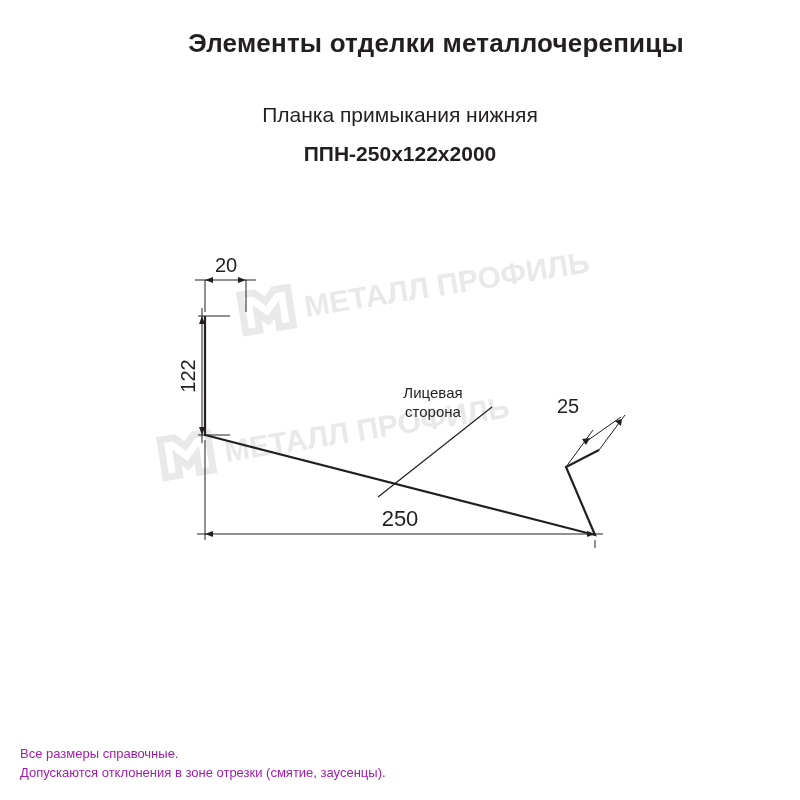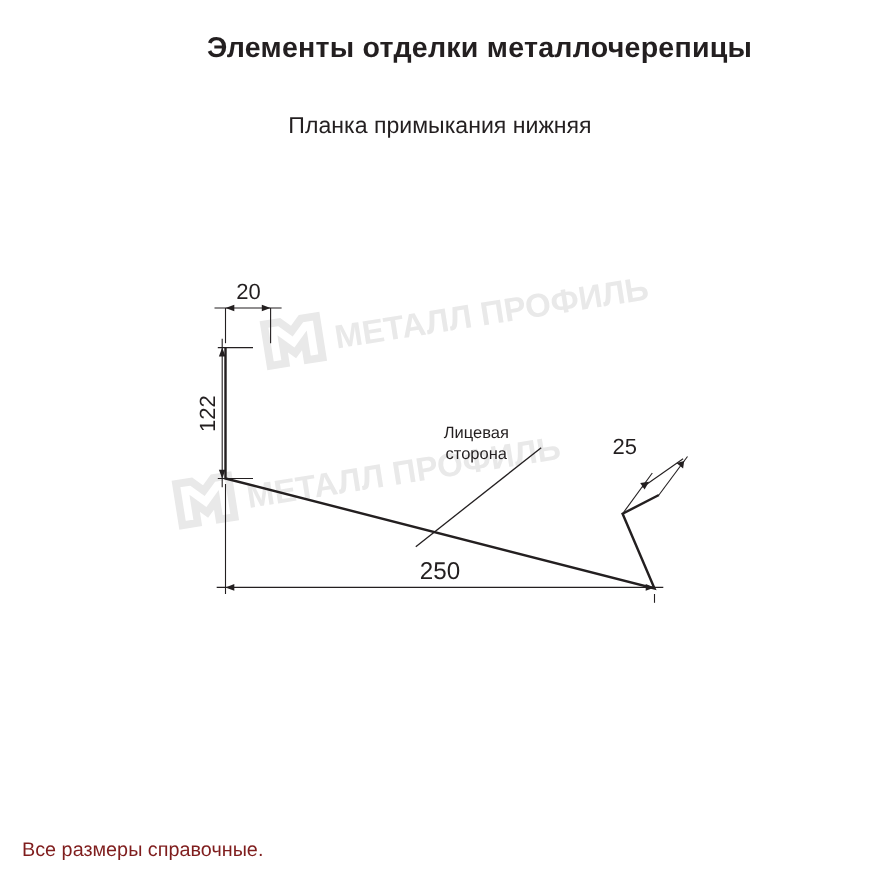--- a/index.html
+++ b/index.html
@@ -61,23 +61,23 @@
     top: 200px;
     left: 0;
     width: 800px;
     height: 430px;
     pointer-events: none;
   }
   .footer {
     position: absolute;
     left: 20px;
     bottom: 18px;
-    font-size: 18px;
+    font-size: 13px;
     line-height: 19px;
-    color: #7f1d1d;
+    color: #a21caf;
   }
   .footer div {
     white-space: nowrap;
   }
   svg text {
     font-family: "Liberation Sans", sans-serif;
     fill: #231f20;
   }
   .wm text {
     font-family: "Liberation Sans", sans-serif;
@@ -85,20 +85,21 @@
     fill: #e9e9e9;
   }
 </style>
 </head>
 <body>
 
 <div class="page">
 
   <div class="title">Элементы отделки металлочерепицы</div>
   <div class="subtitle">Планка примыкания нижняя</div>
+  <div class="code">ППН-250х122х2000</div>
 
   <div class="watermarks">
     <svg width="800" height="430" viewBox="0 0 800 430" class="wm">
       <g transform="translate(240,95) rotate(-9)">
         <path d="M0,0 L0,38 L14,38 L14,20 L24,30 L34,20 L34,38 L48,38 L48,0 L34,0 L24,10 L14,0 Z" fill="none" stroke="#e9e9e9" stroke-width="7"></path>
         <text x="62" y="32" font-size="30">МЕТАЛЛ ПРОФИЛЬ</text>
       </g>
       <g transform="translate(160,240) rotate(-9)">
         <path d="M0,0 L0,38 L14,38 L14,20 L24,30 L34,20 L34,38 L48,38 L48,0 L34,0 L24,10 L14,0 Z" fill="none" stroke="#e9e9e9" stroke-width="7"></path>
         <text x="62" y="32" font-size="30">МЕТАЛЛ ПРОФИЛЬ</text>
@@ -153,15 +154,16 @@
         <line x1="378" y1="297" x2="492" y2="207"></line>
       </g>
       <text x="433" y="198" font-size="15" text-anchor="middle">Лицевая</text>
       <text x="433" y="217" font-size="15" text-anchor="middle">сторона</text>
 
     </svg>
   </div>
 
   <div class="footer">
     <div>Все размеры справочные.</div>
+    <div>Допускаются отклонения в зоне отрезки (смятие, заусенцы).</div>
   </div>
 
 </div>
 
 </body></html>

